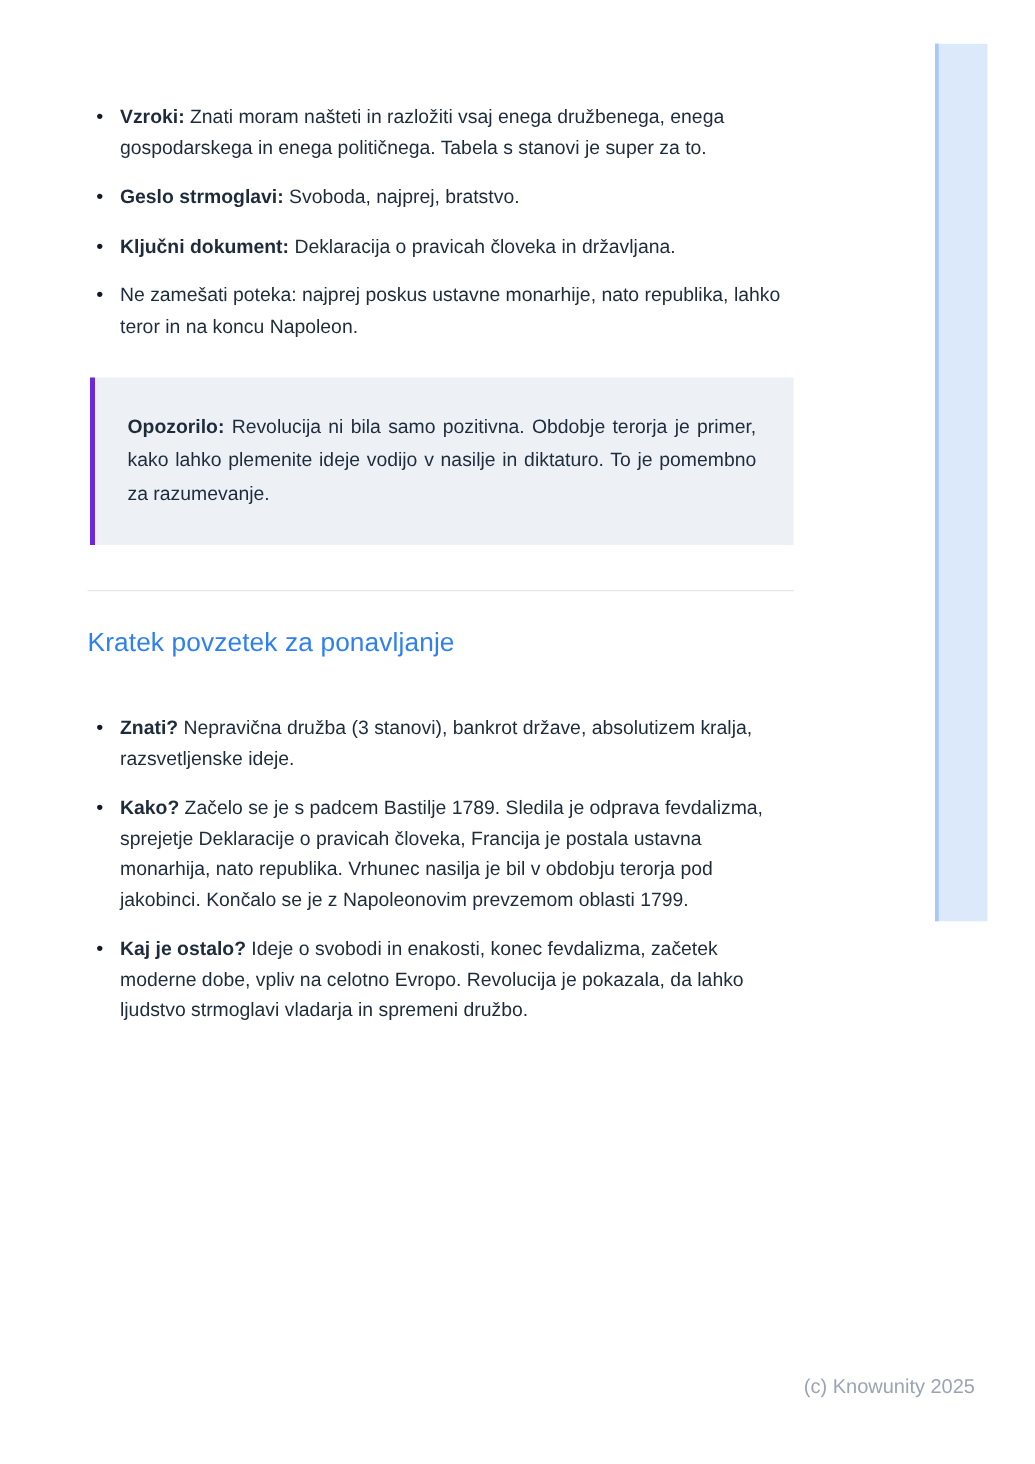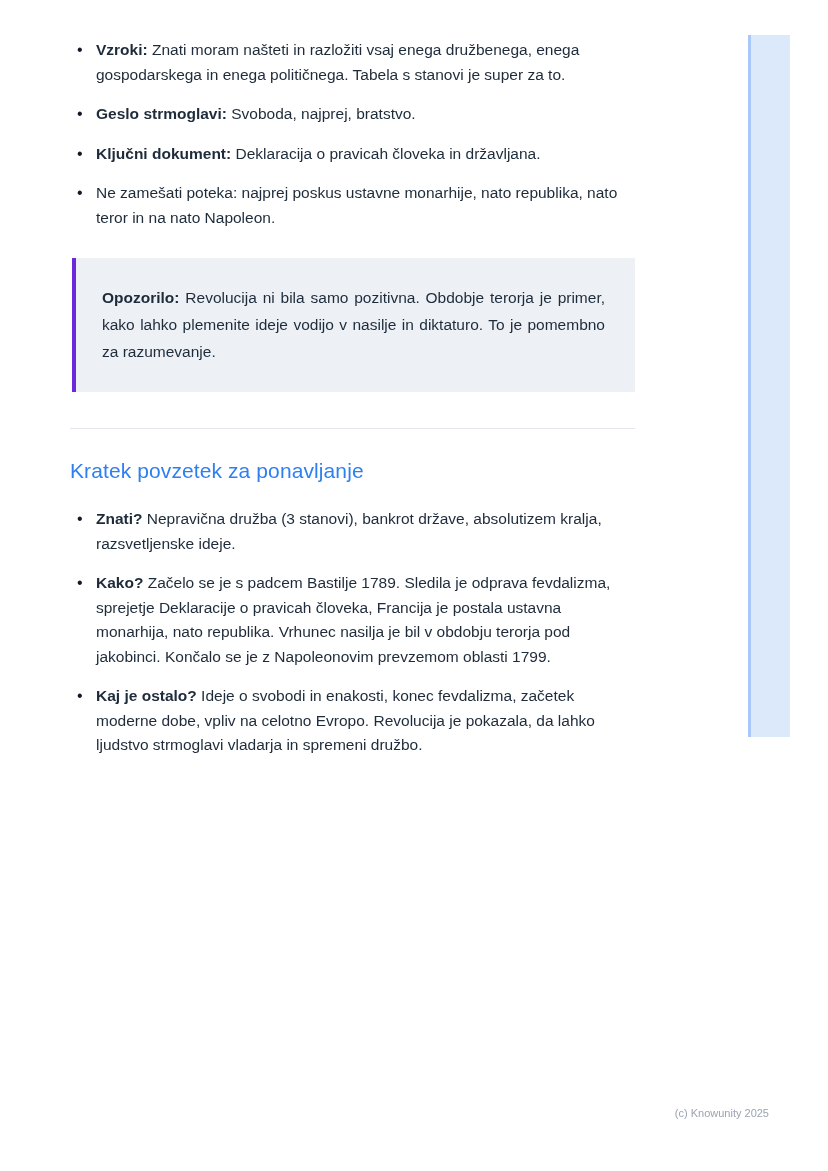--- a/index.html
+++ b/index.html
@@ -9,21 +9,21 @@
     position: relative;
     overflow: hidden;
     font-family: "Liberation Sans", "DejaVu Sans", sans-serif;
     color: #1e2b3a;
   }
   .content {
     position: absolute;
     left: 70px; top: 38px;
     width: 565px;
   }
-  ul.bullets { list-style: none; }
+  ul.bullets { list-style: none; margin-top: 44px; }
   ul.bullets > li {
     position: relative;
     padding-left: 26px;
     margin-bottom: 15px;
     font-size: 15.5px;
     line-height: 24.5px;
     color: #1e2b3a;
   }
   ul.bullets > li::before {
     content: "•";
@@ -53,23 +53,23 @@
     margin-top: 30px;
     font-size: 21px;
     font-weight: 400;
     color: #2e7ff0;
     letter-spacing: 0.1px;
   }
   .summary-list { margin-top: 24px; }
   .summary-list > li { margin-bottom: 18px; }
   .footer-credit {
     position: absolute;
-    right: 59px;
+    right: 48px;
     bottom: 52px;
-    font-size: 11px;
+    font-size: 16px;
     color: #9aa4b2;
   }
   .scroll-strip {
     position: absolute;
     left: 748px;
     top: 35px;
     width: 42px;
     height: 702px;
     background: #dce9fb;
     border-left: 3px solid #a9c8f7;
@@ -84,21 +84,21 @@
     <li>
       <span class="b">Vzroki:</span><span> Znati moram našteti in razložiti vsaj enega družbenega, enega gospodarskega in enega političnega. Tabela s stanovi je super za to.</span>
     </li>
     <li>
       <span class="b">Geslo strmoglavi:</span><span> Svoboda, najprej, bratstvo.</span>
     </li>
     <li>
       <span class="b">Ključni dokument:</span><span> Deklaracija o pravicah človeka in državljana.</span>
     </li>
     <li>
-      <span class="b"></span><span>Ne zamešati poteka: najprej poskus ustavne monarhije, nato republika, nato teror in na nato Napoleon.</span>
+      <span class="b"></span><span>Ne zamešati poteka: najprej poskus ustavne monarhije, nato republika, lahko teror in na koncu Napoleon.</span>
     </li>
   </ul>
 
   <div class="callout">
     <span class="b">Opozorilo:</span><span> Revolucija ni bila samo pozitivna. Obdobje terorja je primer, kako lahko plemenite ideje vodijo v nasilje in diktaturo. To je pomembno za razumevanje.</span>
   </div>
 
   <div class="divider"></div>
 
   <h2 class="section-heading">Kratek povzetek za ponavljanje</h2>

